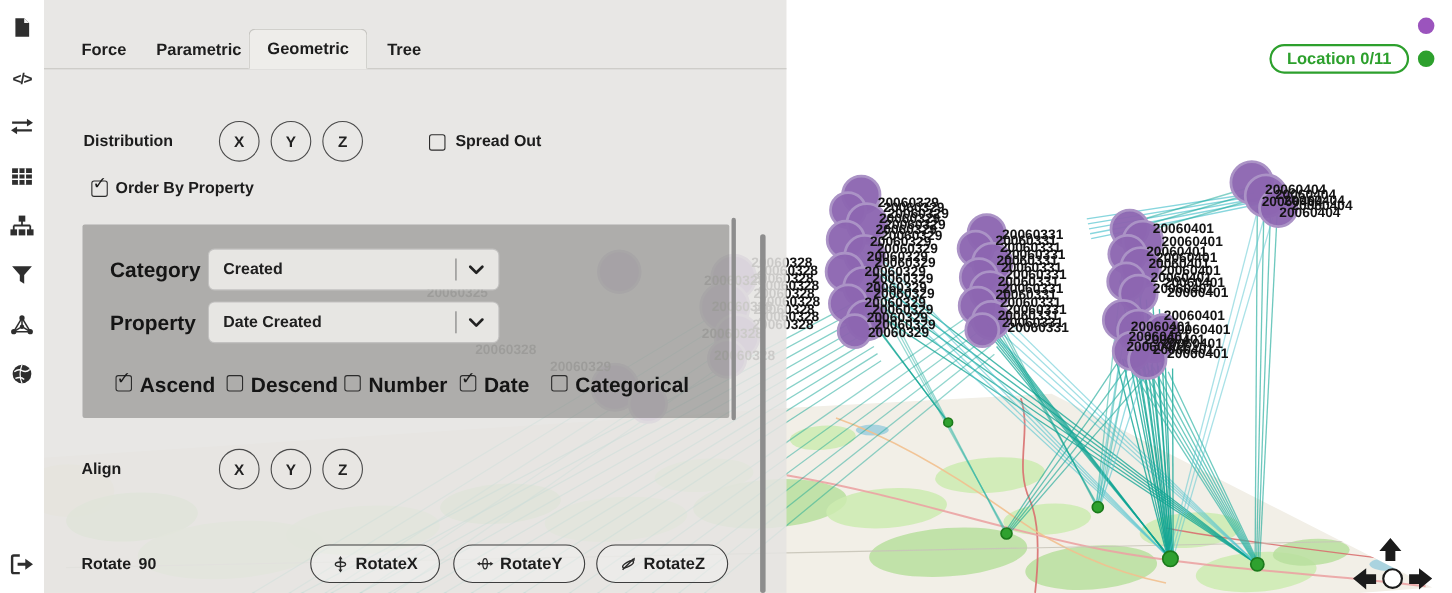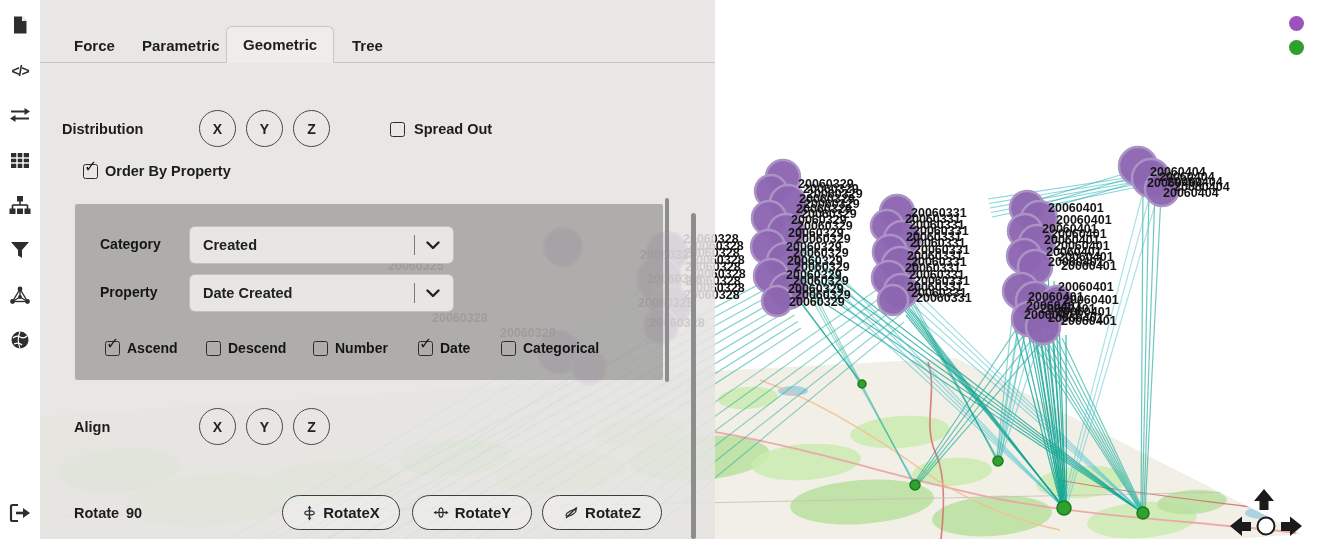--- a/index.html
+++ b/index.html
@@ -26,21 +26,21 @@
   
   .panel{position:absolute;left:40px;top:0;width:675px;height:539px;background:rgba(229,228,225,0.88);z-index:3;}
   .tabbar{position:absolute;left:0;top:0;width:100%;height:62px;border-bottom:1px solid #c7c6c2;}
   .tab{position:absolute;bottom:-1px;font-size:15px;font-weight:700;color:#1d1d1d;padding:9px 4px;cursor:default;}
   .tab.active{background:rgba(238,237,234,0.95);border:1px solid #c7c6c2;border-bottom:1px solid rgba(238,237,234,0.95);border-radius:6px 6px 0 0;padding:9px 16px;}
   .lbl{position:absolute;font-size:14.5px;font-weight:600;color:#1c1c1c;white-space:nowrap;}
   .circle-btn{position:absolute;width:37px;height:37px;border:1.6px solid #4a4a4a;border-radius:50%;display:flex;align-items:center;justify-content:center;font-size:14px;font-weight:600;color:#222;background:rgba(255,255,255,0.05);box-sizing:border-box;}
   .cb{position:absolute;width:13px;height:13px;border:1.7px solid #2c2c2c;border-radius:2.5px;background:transparent;}
   .cb.checked::after{content:"\2713";position:absolute;left:0px;top:-8px;font-size:16px;font-weight:900;color:#1b1b1b;font-family:"DejaVu Sans",sans-serif;}
   .inner-panel{position:absolute;left:35px;top:204px;width:588px;height:176px;background:rgba(88,88,86,0.40);border-radius:2px;}
-  .ilbl{position:absolute;font-size:14px;font-weight:600;color:#151515;white-space:nowrap;}
+  .ilbl{position:absolute;font-size:19px;font-weight:600;color:#151515;white-space:nowrap;}
   .dropdown{position:absolute;width:263px;height:36px;background:#e7e6e3;border-radius:5px;display:flex;align-items:center;padding:0 13px;box-sizing:border-box;font-size:14.5px;font-weight:600;color:#202020;box-shadow:0 0 0 1px rgba(255,255,255,0.25);}
   .dd-divider{width:1px;height:20px;background:#7a7a7a;margin-left:auto;}
   .dd-chevron{margin-left:11px;display:flex;}
   .pill-btn{position:absolute;height:35px;border:1.7px solid #3d3d3d;border-radius:18px;display:inline-flex;align-items:center;justify-content:center;gap:6px;font-size:15px;font-weight:600;color:#1d1d1d;background:rgba(250,250,248,0.30);padding:1px 18px;box-sizing:border-box;}
   .scroll-thumb{position:absolute;background:#8d8d8d;border-radius:3px;}
 </style>
 </head>
 <body>
 
 <div class="app">
@@ -294,20 +294,21 @@
       <text x="1147" y="187" fill="#141414" style="font:600 12.5px 'Liberation Sans',sans-serif">20060404</text>
       <text x="1174" y="191" fill="#141414" style="font:600 12.5px 'Liberation Sans',sans-serif">20060404</text>
       <text x="1163" y="197" fill="#141414" style="font:600 12.5px 'Liberation Sans',sans-serif">20060404</text>
     </svg>
 
   <div class="legend">
     <div class="legend-row">
       <div class="dot" style="background: rgb(155, 84, 189);"></div>
     </div>
     <div class="legend-row">
+      <div class="pill" style="color: rgb(45, 160, 45);">Location 0/11</div>
       <div class="dot" style="background: rgb(45, 160, 45);"></div>
     </div>
   </div>
 
   <div class="nav-pad">
     <svg width="84" height="51" viewBox="0 0 84 51">
       <g fill="#1b1b1b">
         <polygon points="40,1 50,13 44.5,13 44.5,22 35.5,22 35.5,13 30,13"></polygon>
         <polygon points="6,38 18,28.5 18,34 27,34 27,43 18,43 18,48"></polygon>
         <polygon points="78,38 66,28.5 66,34 57,34 57,43 66,43 66,48"></polygon>
@@ -318,21 +319,21 @@
 
   <div class="panel">
 
     <div class="tabbar">
       <span class="tab" style="left:30px">Force</span>
       <span class="tab" style="left:98px">Parametric</span>
       <span class="tab active" style="left:186px">Geometric</span>
       <span class="tab" style="left:308px">Tree</span>
     </div>
 
-    <span class="lbl" style="left:22px;top:121px">Distribution</span>
+    <span class="lbl" style="left:36px;top:121px">Distribution</span>
     <div class="circle-btn" style="left:159px;top:110px">X</div>
     <div class="circle-btn" style="left:206px;top:110px">Y</div>
     <div class="circle-btn" style="left:253px;top:110px">Z</div>
     <div class="cb" style="left:350px;top:122px"></div>
     <span class="lbl" style="left:374px;top:121px">Spread Out</span>
 
     <div class="cb checked" style="left:43px;top:164px"></div>
     <span class="lbl" style="left:65px;top:163px">Order By Property</span>
 
     <div class="inner-panel">

